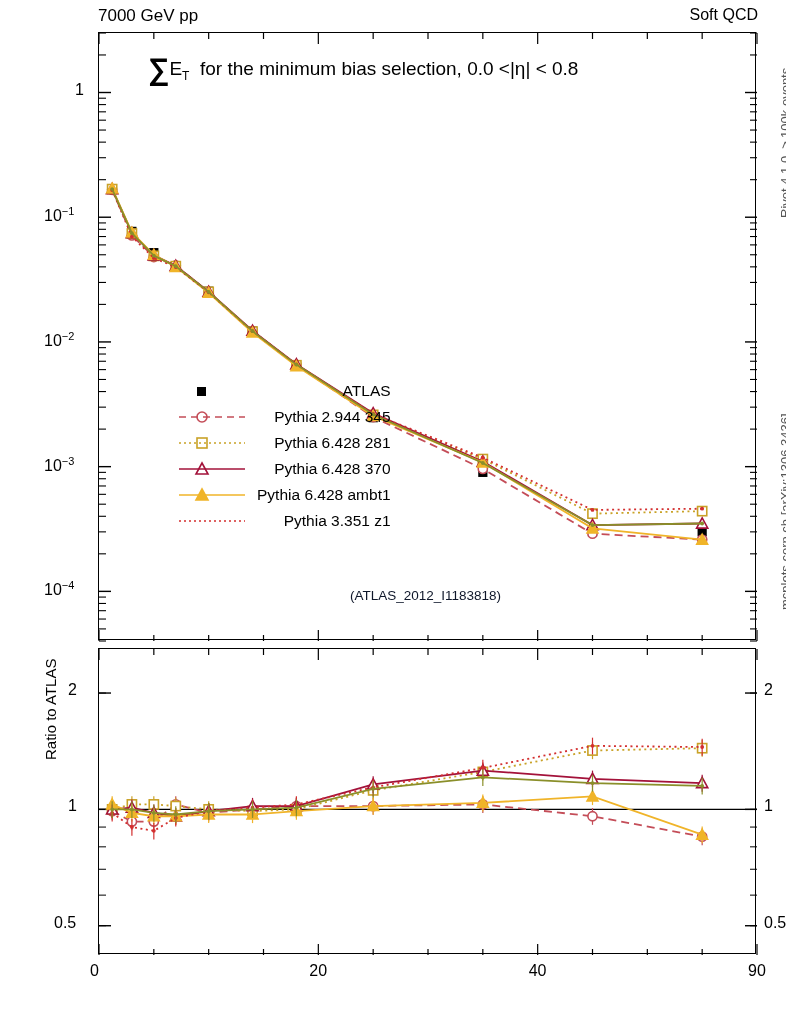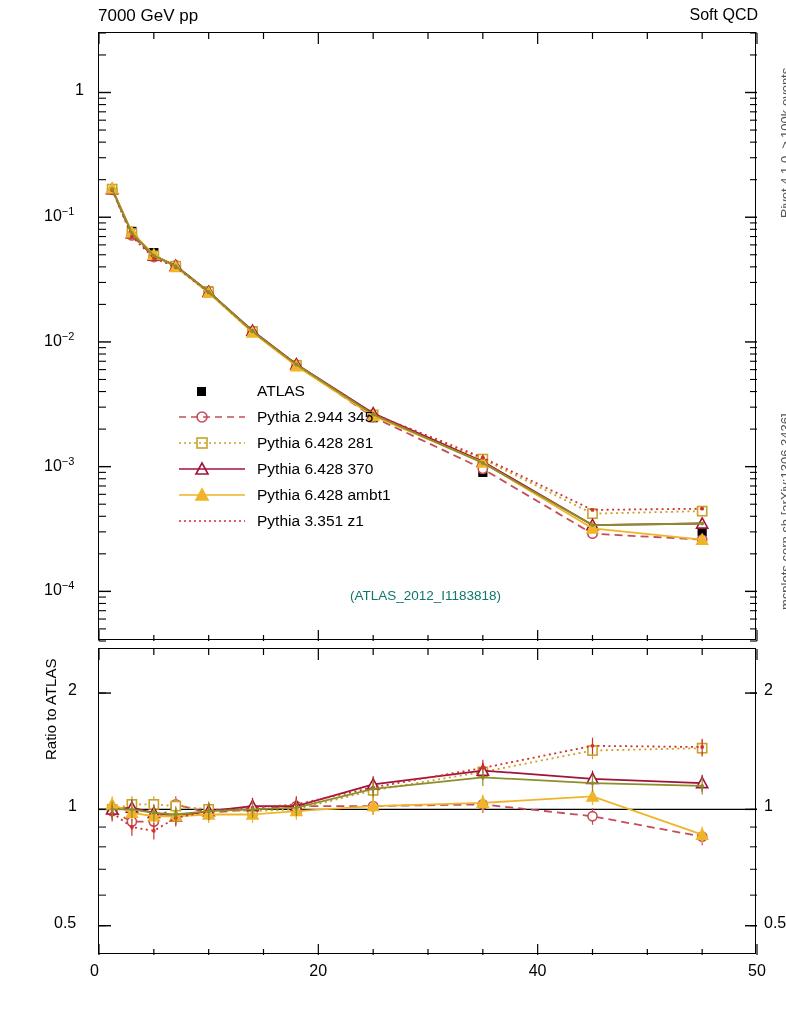--- a/index.html
+++ b/index.html
@@ -38,29 +38,29 @@
     transform:rotate(-90deg);
     font-size:13px;color:#555;
     white-space:nowrap;
   }
 
   
   .tick{position:absolute;font-size:16px;color:#000;white-space:nowrap;}
 
   
   #legend{position:absolute;left:155px;top:378px;font-size:15.5px;}
-  .legrow{height:26px;display:flex;align-items:center;}
+  .legrow{height:26px;display:flex;align-items:center;justify-content:space-between;}
   .legsym{width:78px;height:26px;position:relative;}
   .leglbl{padding-left:4px;}
 
   #title{position:absolute;left:128px;top:52px;font-size:19px;}
   #titleSum{font-size:30px;font-weight:bold;vertical-align:-4px;}
   .sub{font-size:12px;vertical-align:-5px;}
 
-  #watermark{position:absolute;left:330px;top:588px;font-size:13.5px;color:#0f766e;}
+  #watermark{position:absolute;left:330px;top:588px;font-size:13.5px;color:#0f172a;}
 
   #ratio-ylabel{
     position:absolute;left:22px;top:760px;font-size:15px;
     transform-origin:0 0;transform:rotate(-90deg);white-space:nowrap;
   }
 </style>
 </head>
 <body>
 
 <div id="root">
@@ -265,20 +265,23 @@
         <circle cx="109.66666666666666" cy="258.87637629323757" r="1.9" fill="#8a8f2a"></circle>
         <circle cx="153.53333333333333" cy="298.16711365961675" r="1.9" fill="#8a8f2a"></circle>
         <circle cx="197.4" cy="331.60780802733046" r="1.9" fill="#8a8f2a"></circle>
         <circle cx="274.1666666666667" cy="381.48495726867384" r="1.9" fill="#8a8f2a"></circle>
         <circle cx="383.83333333333337" cy="429.989342242348" r="1.9" fill="#8a8f2a"></circle>
         <circle cx="493.5" cy="492.08623475612586" r="1.9" fill="#8a8f2a"></circle>
         <circle cx="603.1666666666666" cy="490.51616435295904" r="1.9" fill="#8a8f2a"></circle>
       </svg>
   </div>
 
+  <div id="title">
+    <span id="titleSum">∑</span><span>E</span><span class="sub">T</span>&nbsp;&nbsp;<span>for the minimum bias selection, 0.0 &lt;|η| &lt; 0.8</span>
+  </div>
 
   <div id="watermark">(ATLAS_2012_I1183818)</div>
 
   <div id="legend">
     <div class="legrow">
       <span class="legsym">
         <svg width="78" height="26">
             <rect x="22" y="9" width="9" height="9" fill="#000"></rect>
           </svg>
       </span>
@@ -533,16 +536,16 @@
       <div class="tick" style="left: 24px; top: 579px; text-align: center;">10<sup style="font-size:11px">−4</sup></div>
       <div class="tick" style="left: 48px; top: 681.039px;">2</div>
       <div class="tick" style="left: 744px; top: 681.039px;">2</div>
       <div class="tick" style="left: 48px; top: 797.386px;">1</div>
       <div class="tick" style="left: 744px; top: 797.386px;">1</div>
       <div class="tick" style="left: 34px; top: 913.734px;">0.5</div>
       <div class="tick" style="left: 744px; top: 913.734px;">0.5</div>
       <div class="tick" style="left: 70px; top: 962px;">0</div>
       <div class="tick" style="left: 289.333px; top: 962px;">20</div>
       <div class="tick" style="left: 508.667px; top: 962px;">40</div>
-      <div class="tick" style="left: 728px; top: 962px;">50</div>
+      <div class="tick" style="left: 728px; top: 962px;">90</div>
     </div>
 
 </div>
 
 </body></html>

